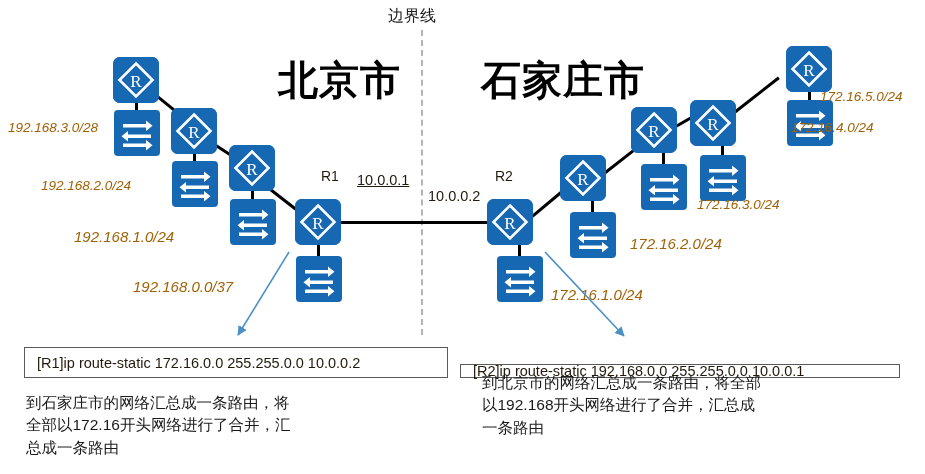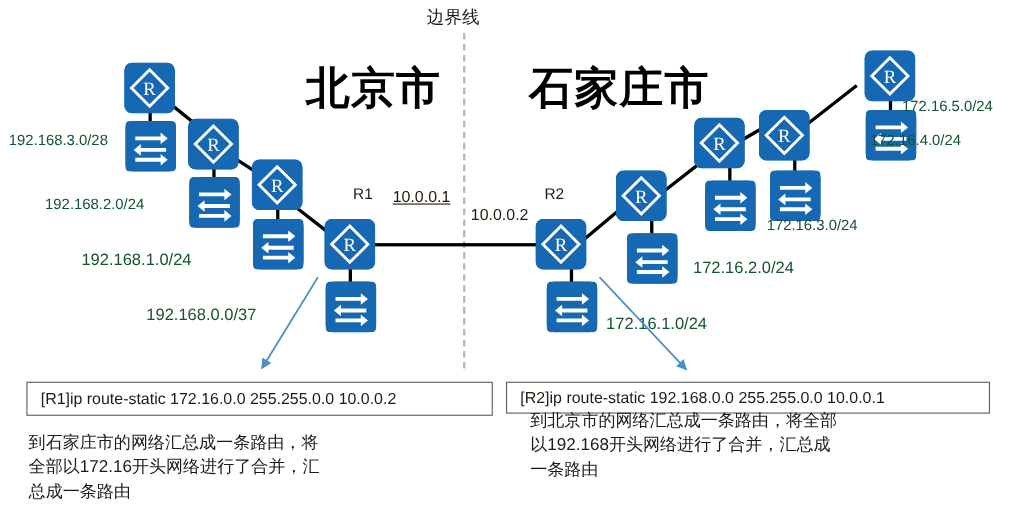--- a/index.html
+++ b/index.html
@@ -61,22 +61,23 @@
   }
   .border-title {
     position: absolute;
     font-size: 16px;
     color: #1a1a1a;
     white-space: nowrap;
   }
   .net-label {
     position: absolute;
     font-size: 13.5px;
-    color: #14532d;
-    white-space: nowrap;
+    color: #a16207;
+    white-space: nowrap;
+    font-style: italic;
   }
   .net-label.big { font-size: 15px; text-align: center; }
   .router-name {
     position: absolute;
     font-size: 14px;
     font-weight: 400;
     color: #231a0d;
     white-space: nowrap;
   }
   .ip-label {
@@ -318,21 +319,21 @@
       <marker id="ah" markerWidth="7" markerHeight="7" refX="5.5" refY="3" orient="auto" markerUnits="strokeWidth">
         <path d="M0,0 L6,3 L0,6 z" fill="#4A90C4"></path>
       </marker>
     </defs>
     <line x1="289" y1="252" x2="238" y2="335" stroke="#4A90C4" stroke-width="1.6" marker-end="url(#ah)"></line>
     <line x1="545" y1="252" x2="624" y2="336" stroke="#4A90C4" stroke-width="1.6" marker-end="url(#ah)"></line>
   </svg>
 
   <div class="config-box" style="left:24px; top:347px; width:424px; height:31px;">[R1]ip route-static 172.16.0.0 255.255.0.0 10.0.0.2</div>
 
-  <div class="config-box" style="left:460px; top:347px; width:440px; height:29px;">[R2]ip route-static 192.168.0.0 255.255.0.0 10.0.0.1</div>
+  <div class="config-box" style="left:460px; top:364px; width:440px; height:14px;">[R2]ip route-static 192.168.0.0 255.255.0.0 10.0.0.1</div>
 
   <div class="explain" style="left:26px; top:392px; width:400px;">到石家庄市的网络汇总成一条路由，将
 全部以172.16开头网络进行了合并，汇
 总成一条路由</div>
 
   <div class="explain" style="left:464px; top:372px; width:430px;margin-left:18px;">到北京市的网络汇总成一条路由，将全部
 以192.168开头网络进行了合并，汇总成
 一条路由</div>
 
 

